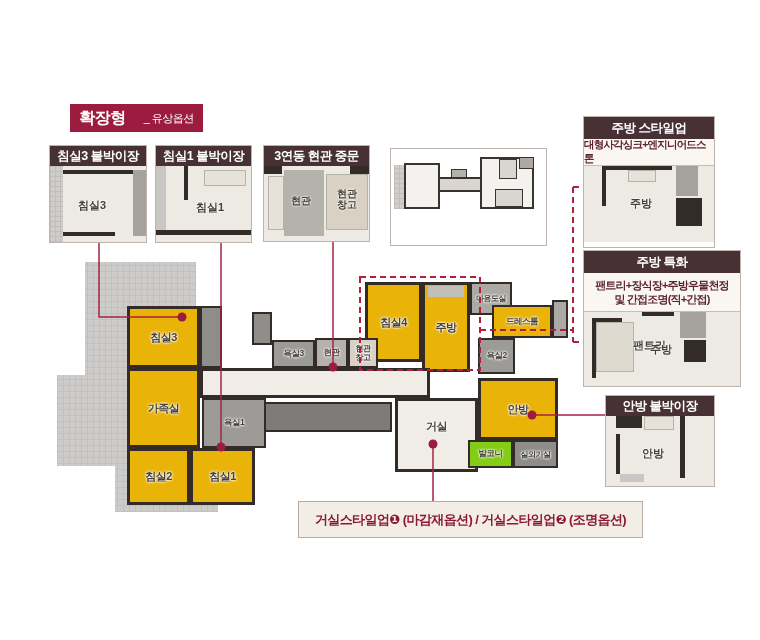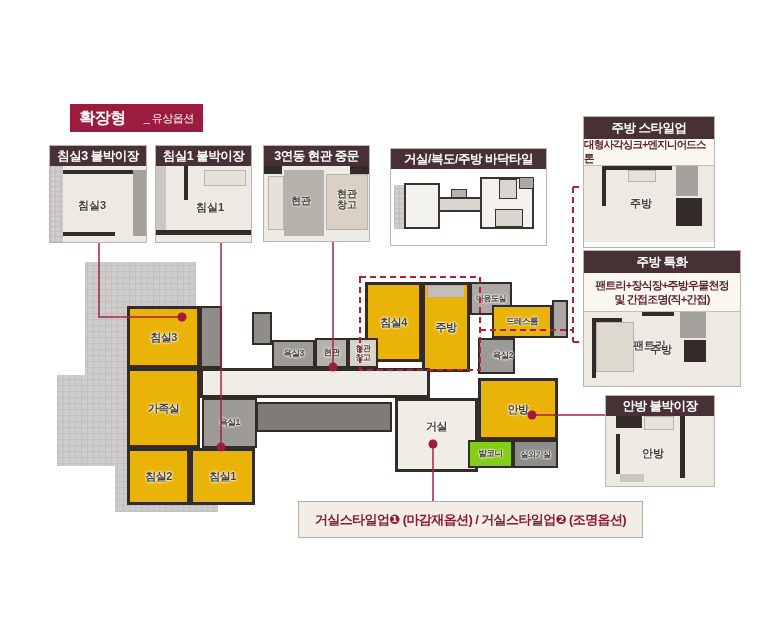--- a/index.html
+++ b/index.html
@@ -77,21 +77,21 @@
     <span class="rlabel">가족실</span>
   </div>
   <div class="room" style="left:127px;top:448px;width:63px;height:57px;">
     <span class="rlabel">침실2</span>
   </div>
   <div class="room" style="left:190px;top:448px;width:65px;height:57px;">
     <span class="rlabel">침실1</span>
   </div>
 
   <div class="room" style="left:200px;top:368px;width:230px;height:30px;background:#f0ede6;z-index:3;"></div>
-  <div class="room thin tilefloor" style="left:202px;top:398px;width:55px;height:50px;z-index:4;">
+  <div class="room thin tilefloor" style="left:202px;top:398px;width:64px;height:50px;z-index:4;">
     <span class="rlabel sm">욕실1</span>
   </div>
   <div class="room thin darkfloor" style="left:252px;top:312px;width:20px;height:33px;"></div>
   <div class="room thin tilefloor" style="left:272px;top:340px;width:43px;height:28px;z-index:4;">
     <span class="rlabel sm">욕실3</span>
   </div>
   <div class="room thin" style="left:315px;top:338px;width:33px;height:30px;background:#b5b2ac;z-index:4;">
     <span class="rlabel sm">현관</span>
   </div>
   <div class="room thin" style="left:348px;top:338px;width:30px;height:30px;background:#d9d2c4;z-index:4;">
@@ -107,21 +107,21 @@
     <span class="rlabel">주방</span>
   </div>
   <div class="abs" style="left:428px;top:286px;width:36px;height:11px;background:#c2bfb9;z-index:3;"></div>
   <div class="room thin grayfloor" style="left:470px;top:282px;width:42px;height:33px;">
     <span class="rlabel" style="font-size:8px;">다용도실</span>
   </div>
   <div class="room thin" style="left:492px;top:305px;width:60px;height:33px;">
     <span class="rlabel sm">드레스룸</span>
   </div>
   <div class="room thin grayfloor" style="left:552px;top:300px;width:16px;height:38px;"></div>
-  <div class="room thin tilefloor" style="left:478px;top:338px;width:37px;height:36px;z-index:4;justify-content:flex-end;">
+  <div class="room thin tilefloor" style="left:478px;top:338px;width:37px;height:36px;z-index:4;">
     <span class="rlabel sm">욕실2</span>
   </div>
   <div class="room" style="left:478px;top:378px;width:80px;height:62px;">
     <span class="rlabel">안방</span>
   </div>
   <div class="room" style="left:395px;top:398px;width:83px;height:74px;background:#f0ede6;">
     <span class="rlabel" style="padding-bottom:18px;">거실</span>
   </div>
   <div class="room thin" style="left:468px;top:440px;width:45px;height:28px;background:#84cc16;z-index:3;">
     <span class="rlabel sm">발코니</span>
@@ -180,21 +180,20 @@
         <div class="t-light" style="left:4px;top:10px;width:14px;height:52px;"></div>
         <div class="t-gray" style="left:20px;top:4px;width:40px;height:66px;background:#b5b2ac;"></div>
         <div class="t-light" style="left:62px;top:8px;width:40px;height:54px;background:#d9d2c4;"></div>
         <span class="t-label" style="left:27px;top:28px;font-size:10px;">현관</span>
         <span class="t-label" style="left:72px;top:22px;font-size:10px;width:22px;word-break:break-all;white-space:normal;line-height:11px;text-align:center;">현관창고</span>
       </div>
     </div>
   </div>
 
   <div class="abs cbox" style="left:390px;top:148px;width:157px;height:98px;">
-    <div class="hd">거실/복도/주방 바닥타일</div>
     <div class="bd" style="height:76px;background:#fff;">
       <div class="thumb" style="background:#fff;">
         <div class="t-hatch" style="left:3px;top:16px;width:12px;height:44px;"></div>
         <div class="mp" style="left:13px;top:14px;width:36px;height:46px;background:#f4f2ee;"></div>
         <div class="mp" style="left:49px;top:28px;width:40px;height:15px;background:#d9d6d0;border-left:none;border-right:none;"></div>
         <div class="mp" style="left:60px;top:20px;width:16px;height:9px;background:#b5b2ac;border-width:1px;"></div>
         <div class="mp" style="left:89px;top:8px;width:54px;height:52px;background:#f4f2ee;"></div>
         <div class="mp" style="left:108px;top:10px;width:18px;height:20px;background:#d9d6d0;border-width:1px;"></div>
         <div class="mp" style="left:128px;top:8px;width:15px;height:12px;background:#aca9a4;border-width:1px;"></div>
         <div class="mp" style="left:104px;top:40px;width:28px;height:18px;background:#d9d6d0;border-width:1px;"></div>

